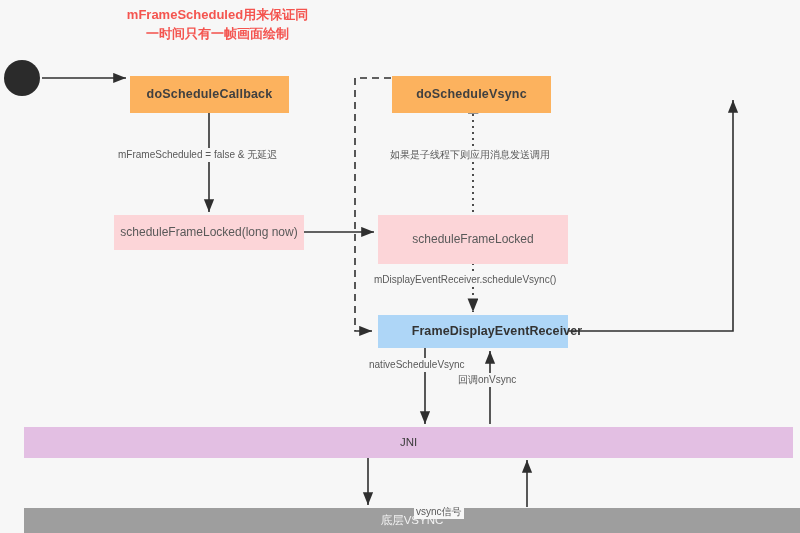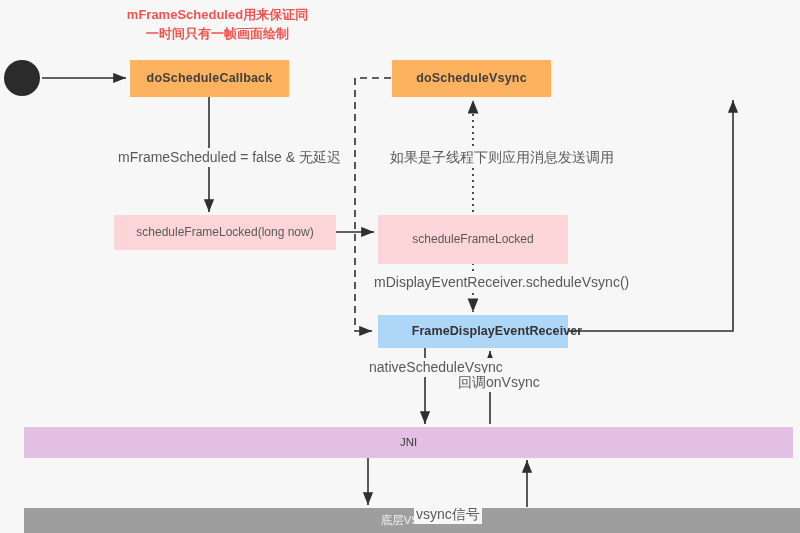--- a/index.html
+++ b/index.html
@@ -31,20 +31,21 @@
     justify-content: center;
     text-align: center;
     line-height: 1.15;
   }
   .node-orange {
     background: #fcb25e;
     color: #404040;
     font-weight: bold;
     font-size: 12.5px;
     letter-spacing: .2px;
+    margin-top: 16px;
   }
   .node-pink {
     background: #fcd5d8;
     color: #595959;
     font-size: 12px;
   }
   .node-blue {
     background: #aed6f7;
     color: #333333;
     font-weight: bold;
@@ -71,21 +72,21 @@
     color: #f4544f;
     font-weight: bold;
     font-size: 13px;
     text-align: center;
     line-height: 1.45;
     white-space: nowrap;
   }
   .edge-label {
     position: absolute;
     color: #595959;
-    font-size: 14px;
+    font-size: 10px;
     white-space: nowrap;
     background: #f7f7f7;
     padding: 1px 2px;
     line-height: 1.2;
   }
 </style>
 </head>
 <body>
 
 <div id="canvas">
@@ -125,21 +126,21 @@
     <div>一时间只有一帧画面绘制</div>
   </div>
 
   <div class="start-dot" style="left:4px; top:60px; width:36px; height:36px;"></div>
 
   <div class="node node-orange" style="left:130px; top:60px; width:159px; height:37px;">doScheduleCallback</div>
 
   <div class="node node-orange" style="left:392px; top:60px; width:159px; height:37px;">doScheduleVsync</div>
 
 
-  <div class="node node-pink" style="left:114px; top:215px; width:222px; height:35px;">scheduleFrameLocked(long now)</div>
+  <div class="node node-pink" style="left:114px; top:215px; width:190px; height:35px;">scheduleFrameLocked(long now)</div>
 
   <div class="node node-pink" style="left:378px; top:215px; width:190px; height:49px;">scheduleFrameLocked</div>
 
   <div class="node node-blue" style="left:378px; top:315px; width:190px; height:33px;padding-left:48px;">FrameDisplayEventReceiver</div>
 
   <div class="node bar-jni" style="left:24px; top:427px; width:769px; height:31px;">JNI</div>
 
   <div class="node bar-vsync" style="left:24px; top:508px; width:776px; height:25px;">底层VSYNC</div>
 
   <div class="edge-label" style="left:116px; top:148px;">mFrameScheduled = false &amp; 无延迟</div>

